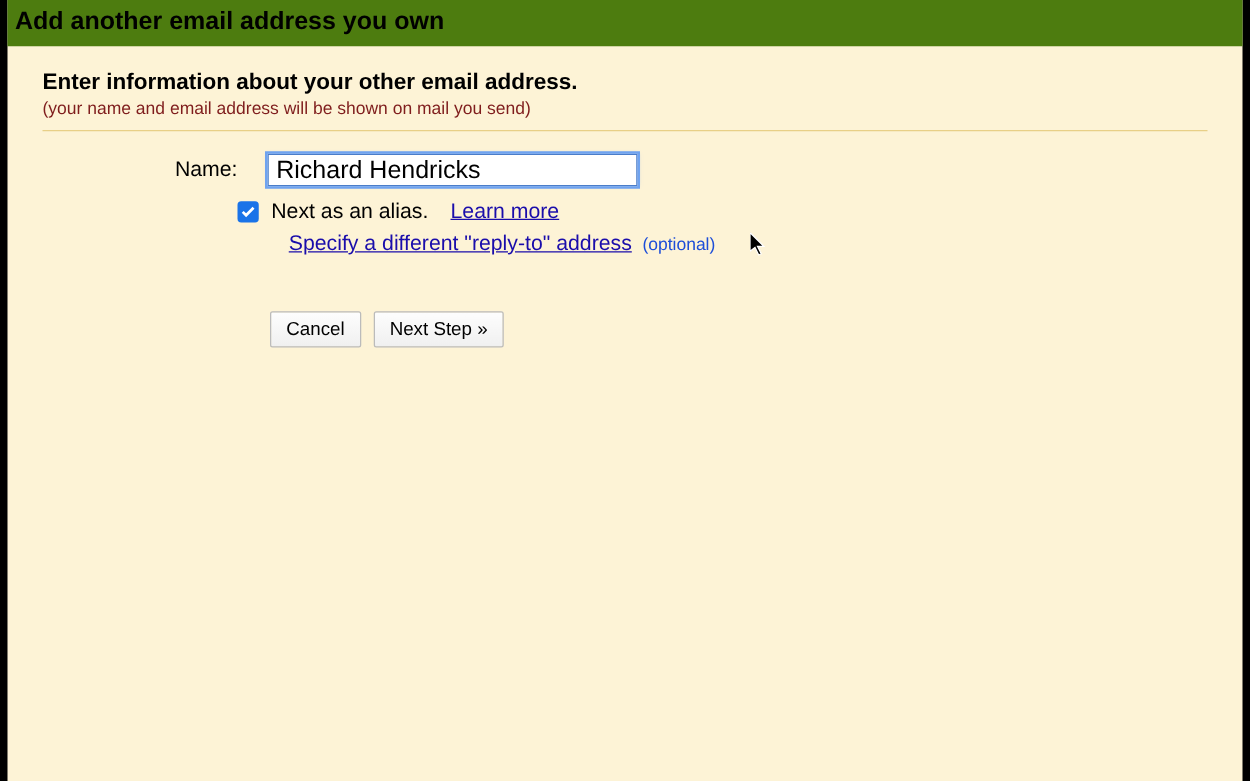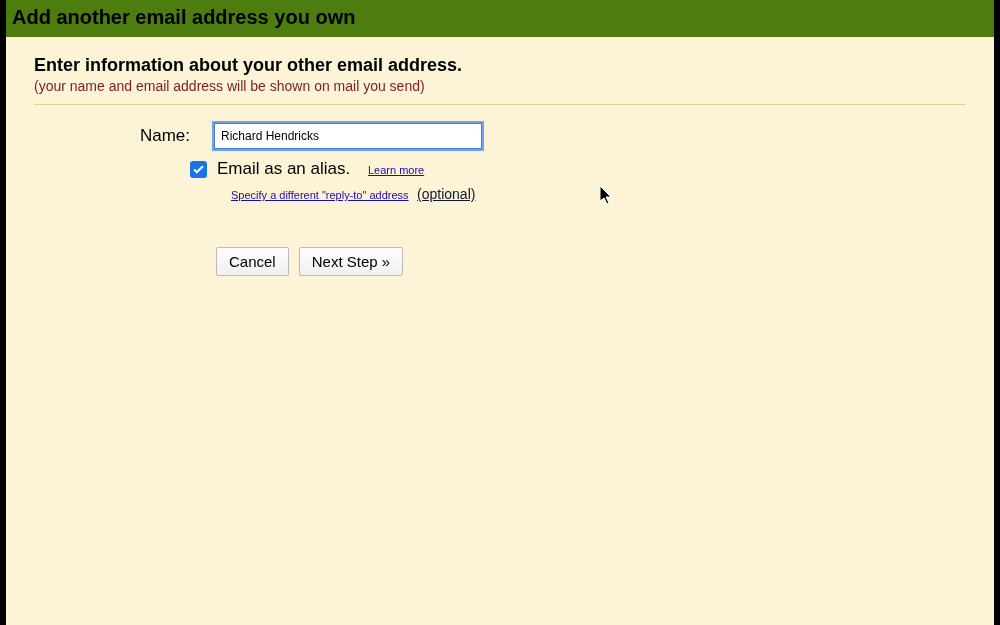--- a/index.html
+++ b/index.html
@@ -56,23 +56,23 @@
       margin-bottom: 8px;
     }
     .form-label {
       width: 180px;
       text-align: right;
       font-size: 17px;
       color: #000;
       padding-right: 24px;
     }
     .text-input {
-      width: 268px;
+      width: 296px;
       height: 26px;
-      font-size: 12px;
+      font-size: 20px;
       padding: 2px 6px;
       border: 1px solid #bbb;
       background: #fff;
       font-family: Arial, sans-serif;
     }
     .text-input.focused {
       border: 1px solid #4a7dc9;
       outline: 2px solid #6fa3f0;
       outline-offset: 0;
       box-shadow: 0 0 3px rgba(76,139,245,0.6);
@@ -99,33 +99,32 @@
       width: 13px;
       height: 13px;
     }
     .alias-text {
       font-size: 17px;
       color: #000;
     }
     .link {
       color: #1a0dab;
       text-decoration: underline;
-      font-size: 11px;
+      font-size: 17px;
       cursor: pointer;
       padding-left: 13px;
     }
     .replyto-row {
       margin-left: 184px;
       margin-top: 6px;
     }
     .optional {
       font-size: 14px;
-      color: #0f172a;
+      color: #1d4ed8;
       margin-left: 4px;
-      text-decoration: underline;
     }
     .button-row {
       margin-left: 182px;
       margin-top: 44px;
       display: flex;
       gap: 10px;
     }
     .btn {
       font-size: 15px;
       padding: 5px 12px;
@@ -160,21 +159,21 @@
     </div>
 
 
     <div class="alias-row">
       <span class="checkbox">
         <svg viewBox="0 0 24 24">
           <path fill="none" stroke="#fff" stroke-width="4" d="M4 12 L9 17 L20 6"></path>
         </svg>
       </span>
       <span>
-        <span class="alias-text">Email as an alias. </span><a class="link">Learn more</a>
+        <span class="alias-text">Next as an alias. </span><a class="link">Learn more</a>
       </span>
     </div>
 
     <div class="replyto-row">
       <a class="link">Specify a different "reply-to" address</a>
       <span class="optional">(optional)</span>
     </div>
 
     <div class="button-row">
       <button class="btn">Cancel</button>

